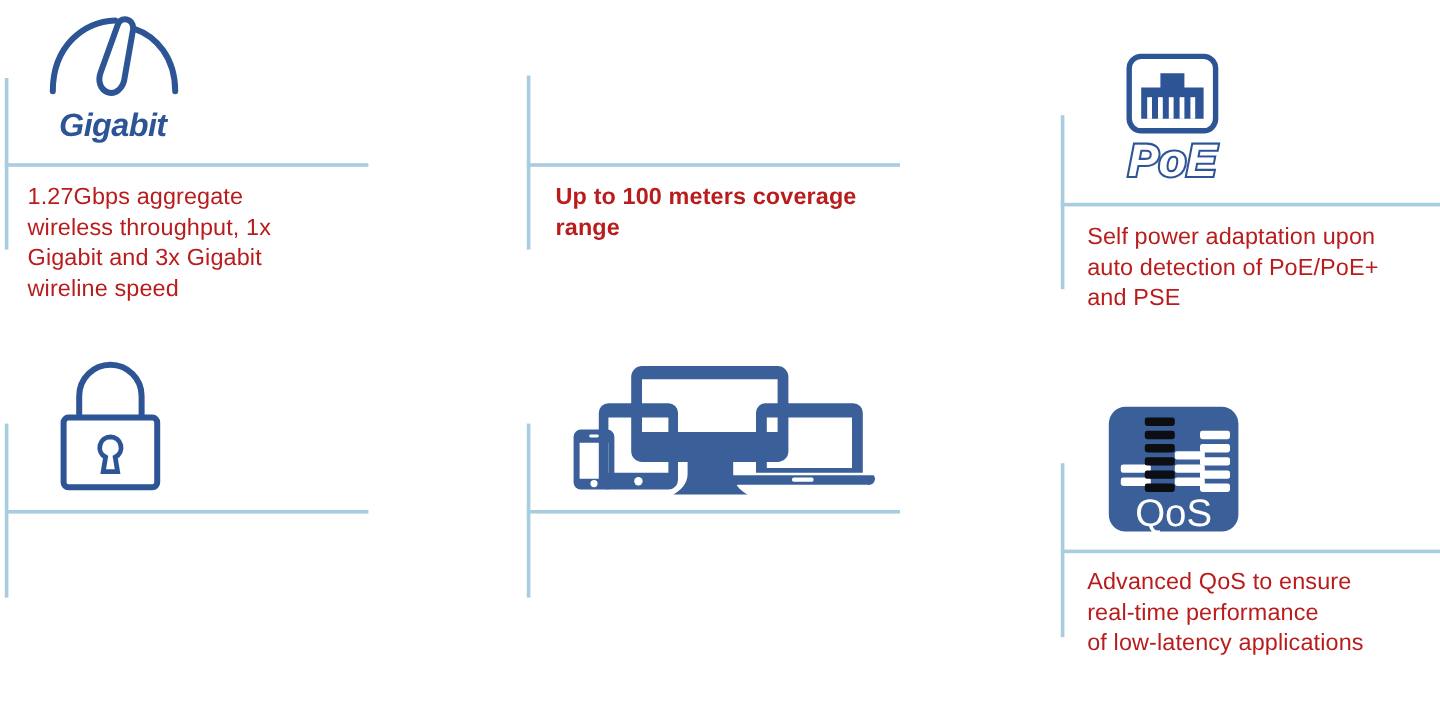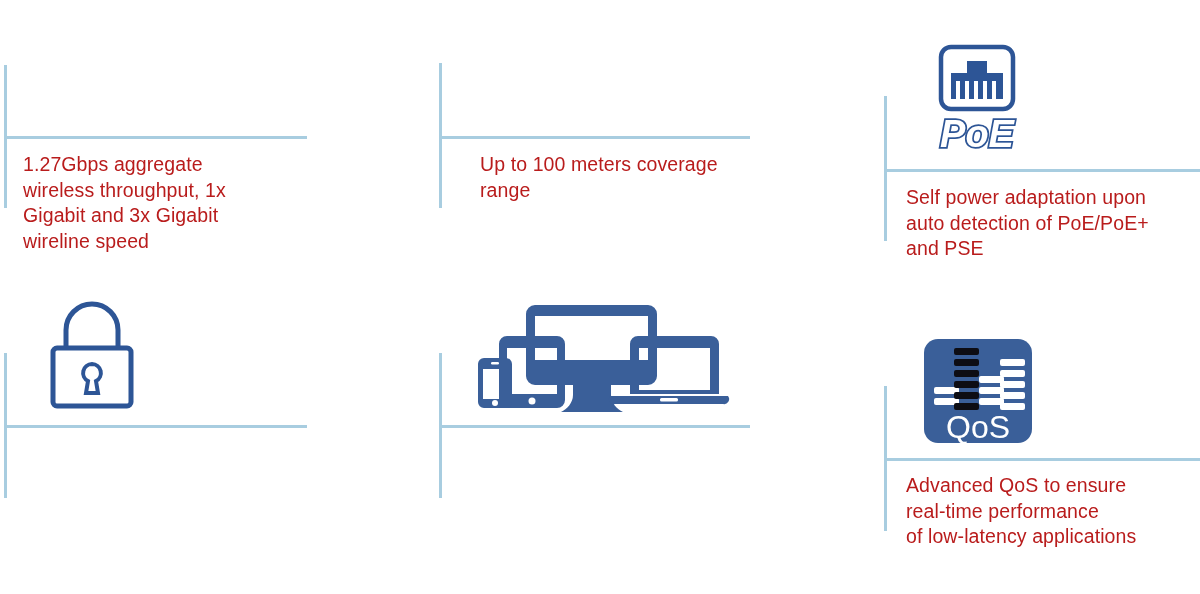--- a/index.html
+++ b/index.html
@@ -71,21 +71,21 @@
   .caption {
     position: absolute;
     top: 152px;
     color: #b91c1c;
     font-size: 19.5px;
     line-height: 25.5px;
     letter-spacing: 0.1px;
     white-space: pre-line;
   }
   .cell-1 .caption { left: 23px; width: 300px; }
-  .cell-2 .caption { left: 44px; width: 330px; }
+  .cell-2 .caption { left: 27px; width: 330px; font-weight: bold; }
   .cell-3 .caption { left: 26px; width: 300px; }
 
   .row-bottom .caption { top: 150px; }
 
   
   .wordmark {
     font-style: italic;
     font-weight: bold;
     color: #2d5596;
     letter-spacing: -0.5px;
@@ -98,20 +98,33 @@
 <body>
 
 <div class="board">
 
   <div class="row row-top">
 
     <div class="cell cell-1">
       <div class="vrule"></div>
       <div class="hrule"></div>
 
+      <div class="icon-area">
+        <div class="icon-box" style="left:30px; bottom:18px;">
+          <svg width="130" height="110" viewBox="0 0 130 110">
+            <g fill="none" stroke="#2d5596" stroke-width="5" stroke-linecap="round" stroke-linejoin="round">
+              <path d="M14 68 C14 30, 40 10, 66 9"></path>
+              <path d="M116 68 C116 40, 100 22, 82 16"></path>
+            </g>
+            <path d="M74 8 C78 8, 81 11, 81 16 L74 56 C73 66, 66 71, 60 69
+                     C54 67, 51 60, 54 52 L68 13 C69 10, 71 8, 74 8 Z" fill="none" stroke="#2d5596" stroke-width="5" stroke-linejoin="round"></path>
+            <text x="64" y="105" text-anchor="middle" class="wordmark wm-gigabit" style="font-family:'Liberation Sans',sans-serif;" fill="#2d5596" font-size="27" font-weight="bold" font-style="italic">Gigabit</text>
+          </svg>
+        </div>
+      </div>
 
       <div class="caption">1.27Gbps aggregate
 wireless throughput, 1x
 Gigabit and 3x Gigabit
 wireline speed</div>
     </div>
 
     <div class="cell cell-2">
       <div class="vrule"></div>
       <div class="hrule"></div>

